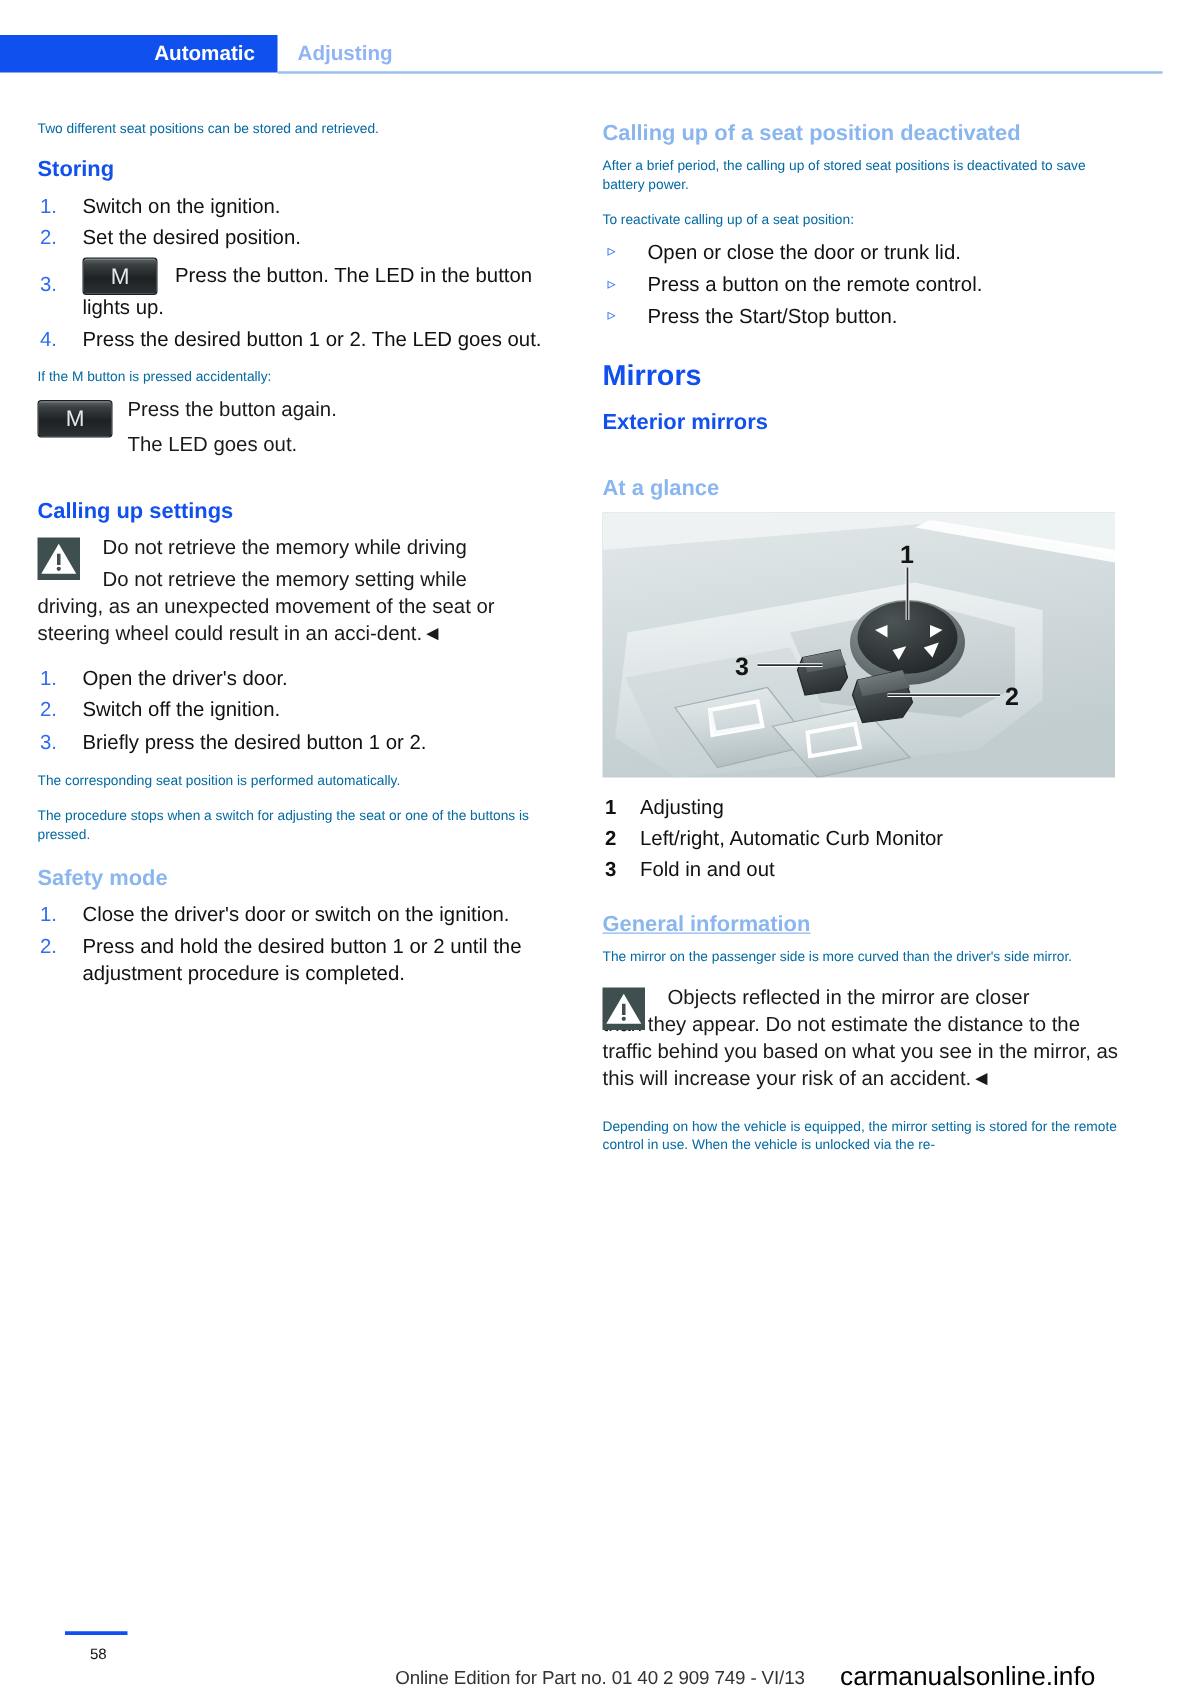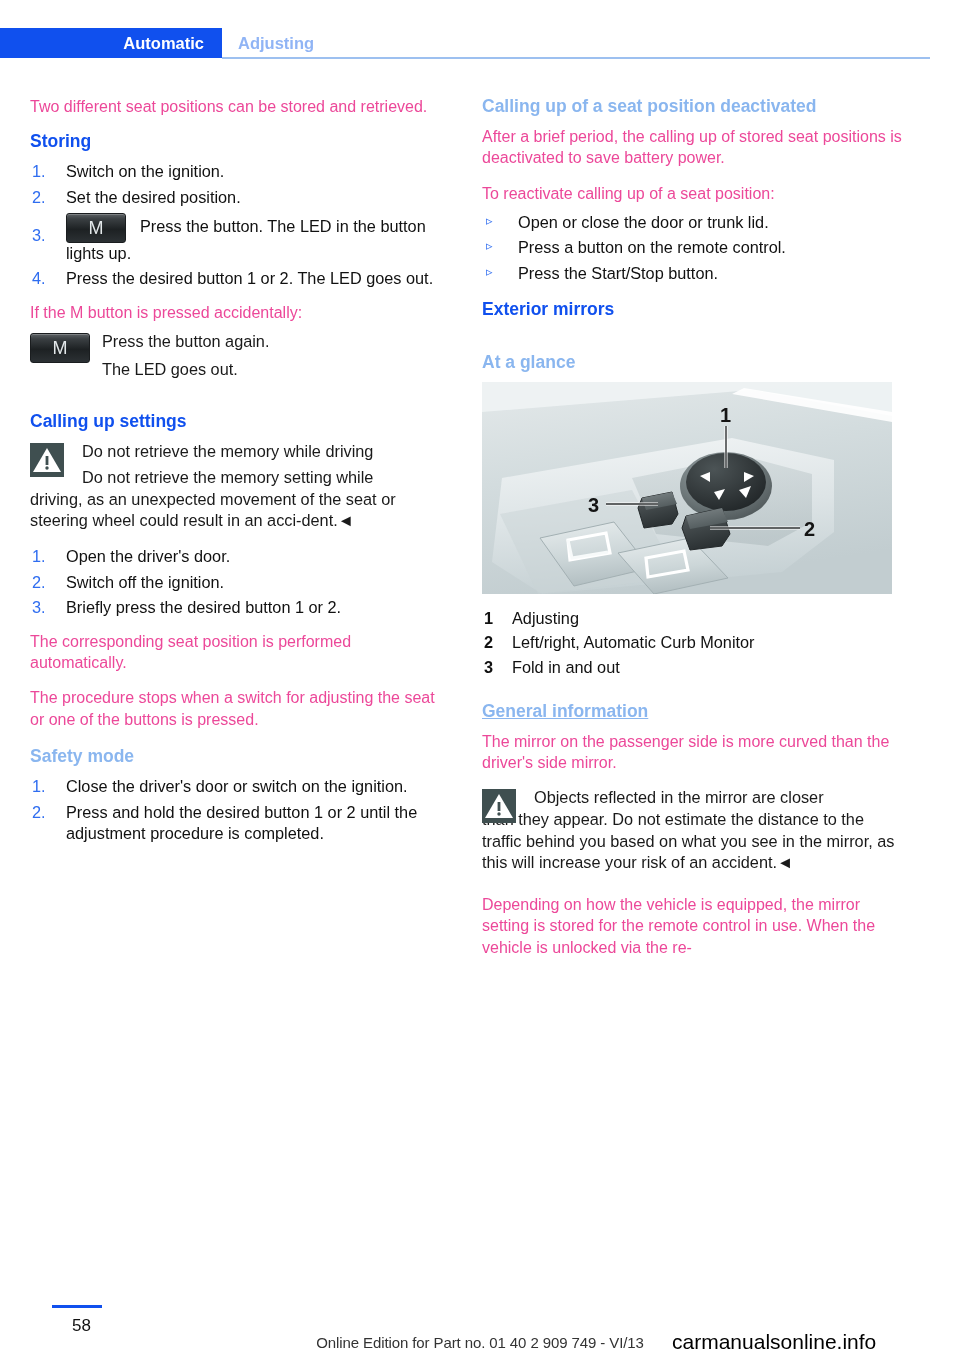--- a/index.html
+++ b/index.html
@@ -67,23 +67,23 @@
     position: absolute;
     top: 96px;
     width: 420px;
   }
   .col-left  { left: 30px; }
   .col-right { left: 482px; }
 
   
   p.body {
     margin: 0 0 14px 0;
-    font-size: 16px;
+    font-size: 11px;
     line-height: 1.33;
-    color: #ec4899;
+    color: #0369a1;
   }
   h2.section {
     margin: 12px 0 10px 0;
     font-size: 23px;
     font-weight: bold;
     color: #1050ee;
     line-height: 1.15;
   }
   h3.sub {
     margin: 10px 0 9px 0;
@@ -243,21 +243,21 @@
     left: 52px;
     top: 1305px;
     width: 50px;
     height: 3px;
     background: #1050ee;
   }
   .footer-page {
     position: absolute;
     left: 72px;
     top: 1316px;
-    font-size: 17px;
+    font-size: 12px;
     color: #111111;
   }
   .footer-edition {
     position: absolute;
     left: 0;
     top: 1334px;
     width: 960px;
     text-align: center;
     font-size: 15px;
     color: #333333;
@@ -395,20 +395,21 @@
     <li>
       <span class="marker">▹</span>
       <span>Press a button on the remote control.</span>
     </li>
     <li>
       <span class="marker">▹</span>
       <span>Press the Start/Stop button.</span>
     </li>
   </ul>
 
+  <h2 class="section" style="margin-top:22px;">Mirrors</h2>
   <h3 class="sub" style="margin-top:14px;">Exterior mirrors</h3>
   <h4 class="subsub" style="margin-top:32px;">At a glance</h4>
 
   <div class="figure">
     <svg width="410" height="212" viewBox="0 0 410 212" aria-hidden="true">
       <defs>
         <linearGradient id="panelBg" x1="0" y1="0" x2="0.3" y2="1">
           <stop offset="0%" stop-color="#e4e9ea"></stop>
           <stop offset="45%" stop-color="#d3dcde"></stop>
           <stop offset="100%" stop-color="#c2cdd0"></stop>

